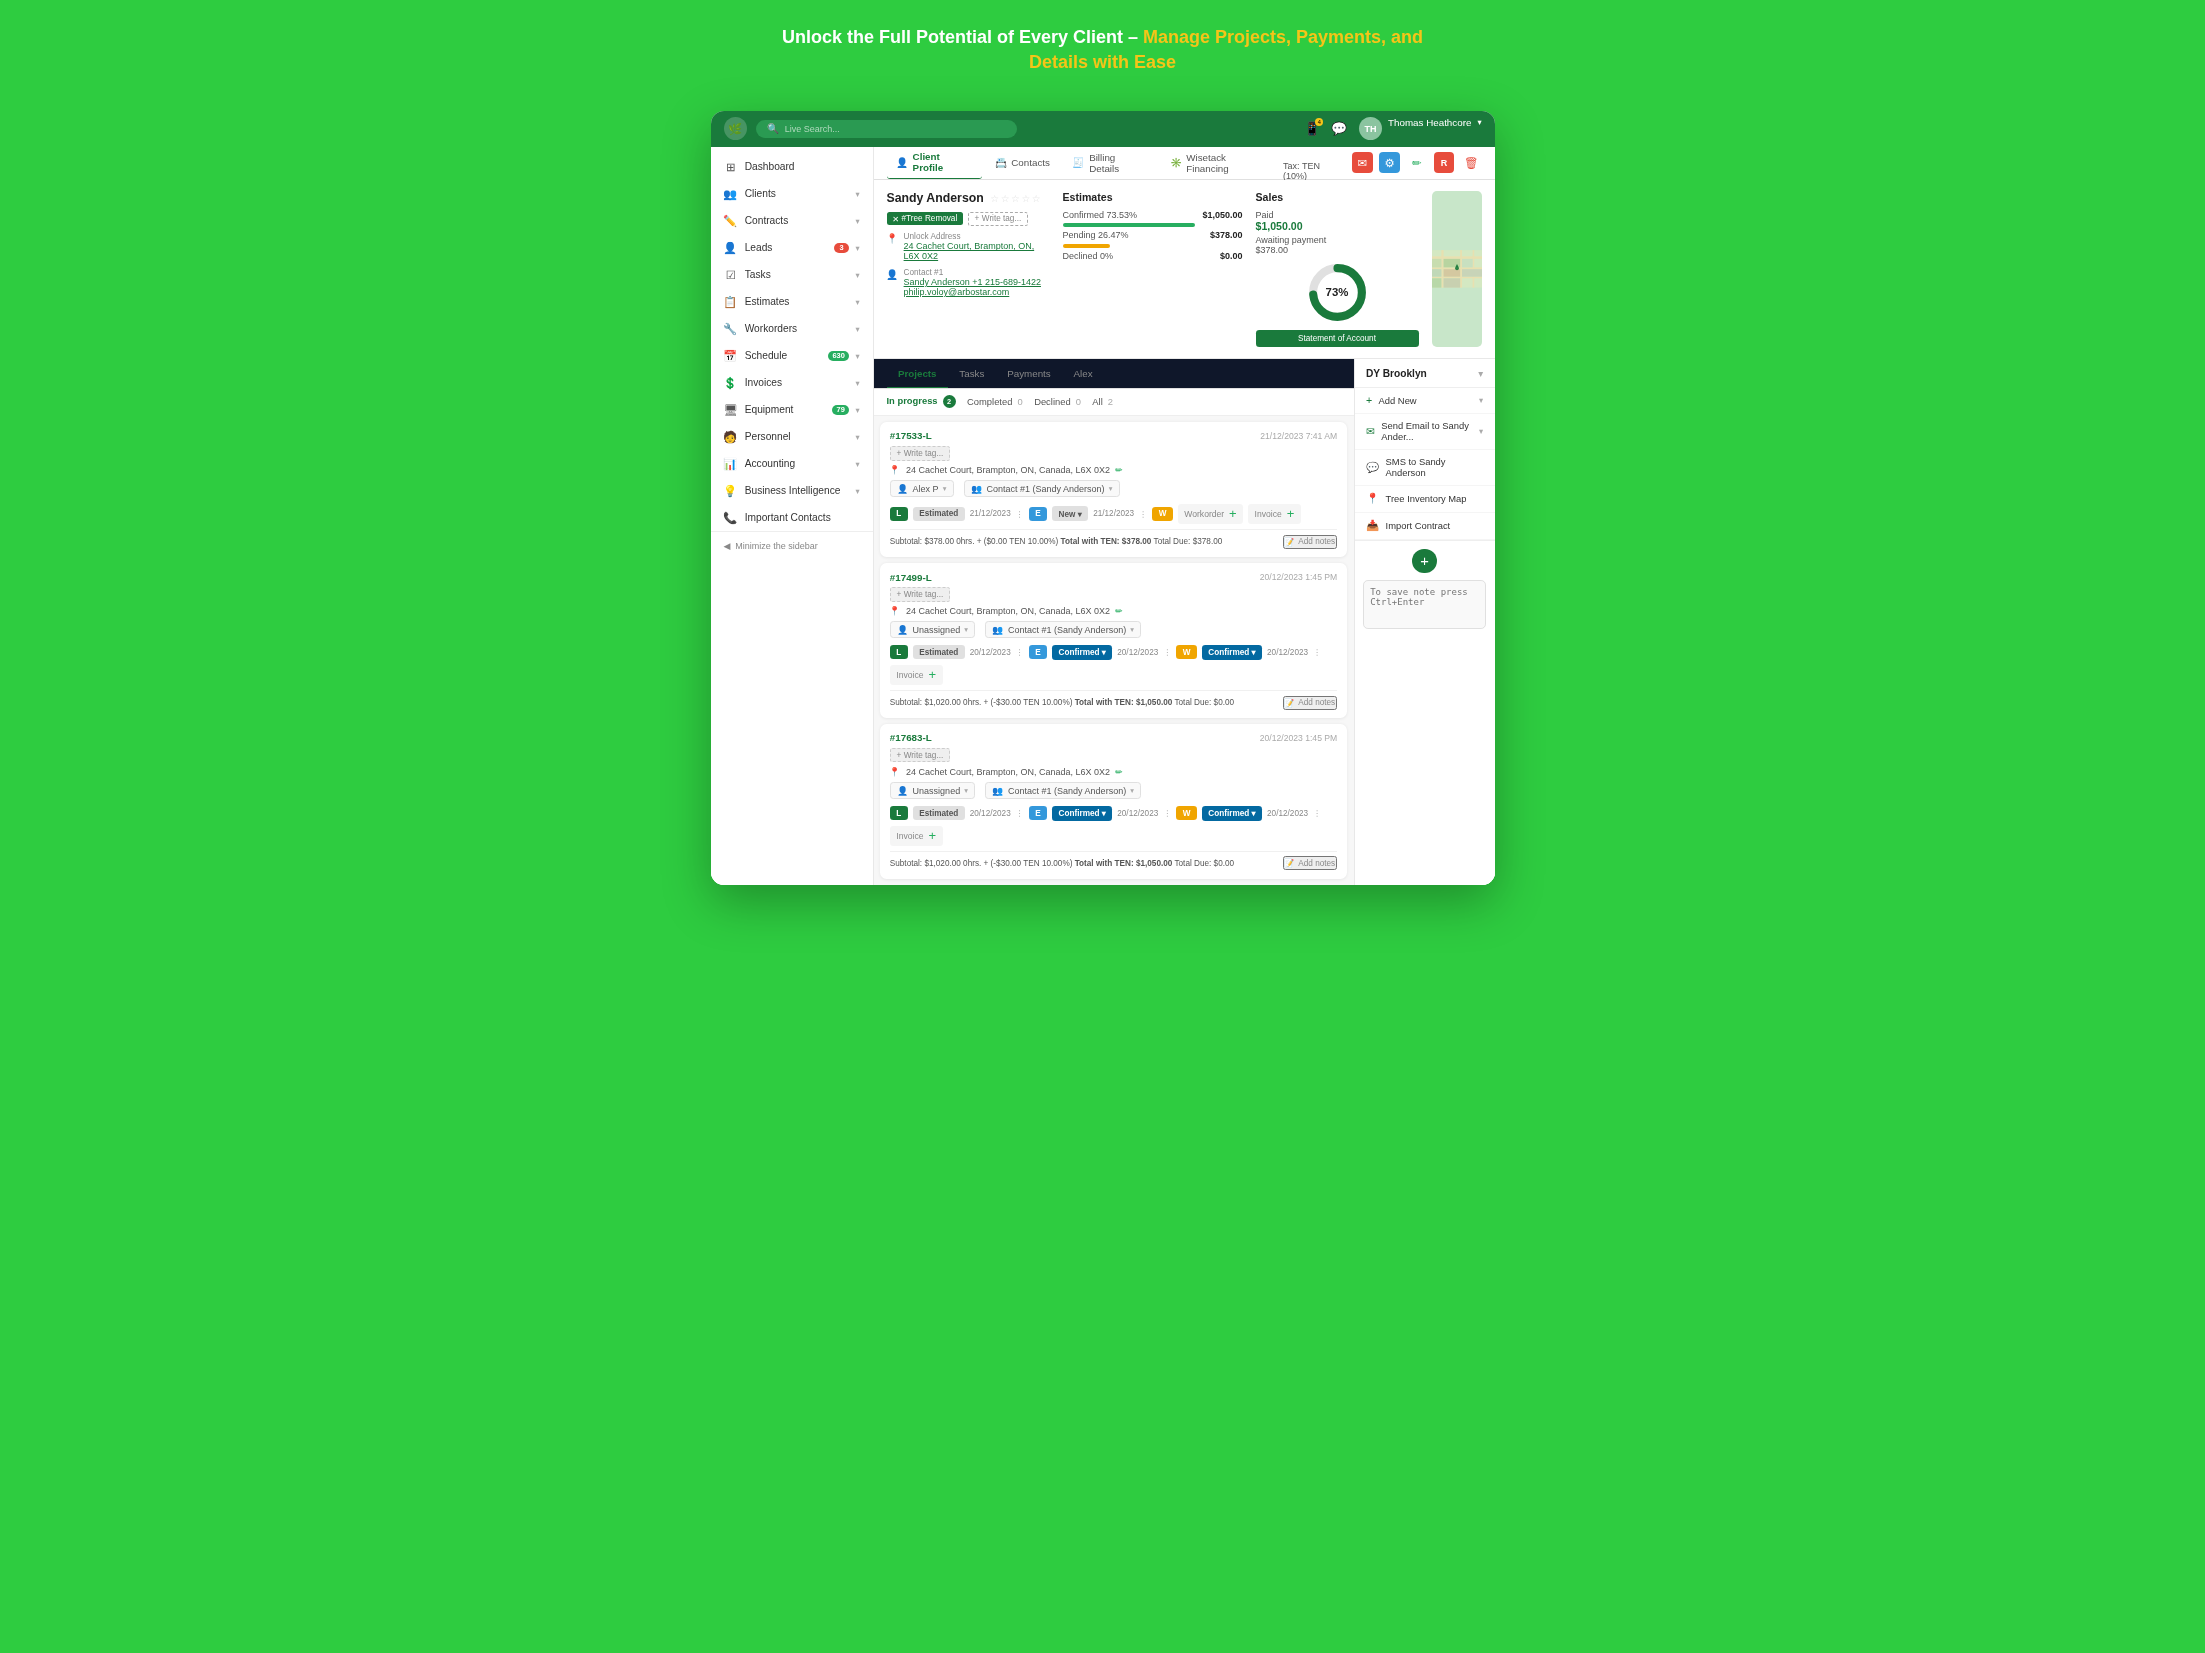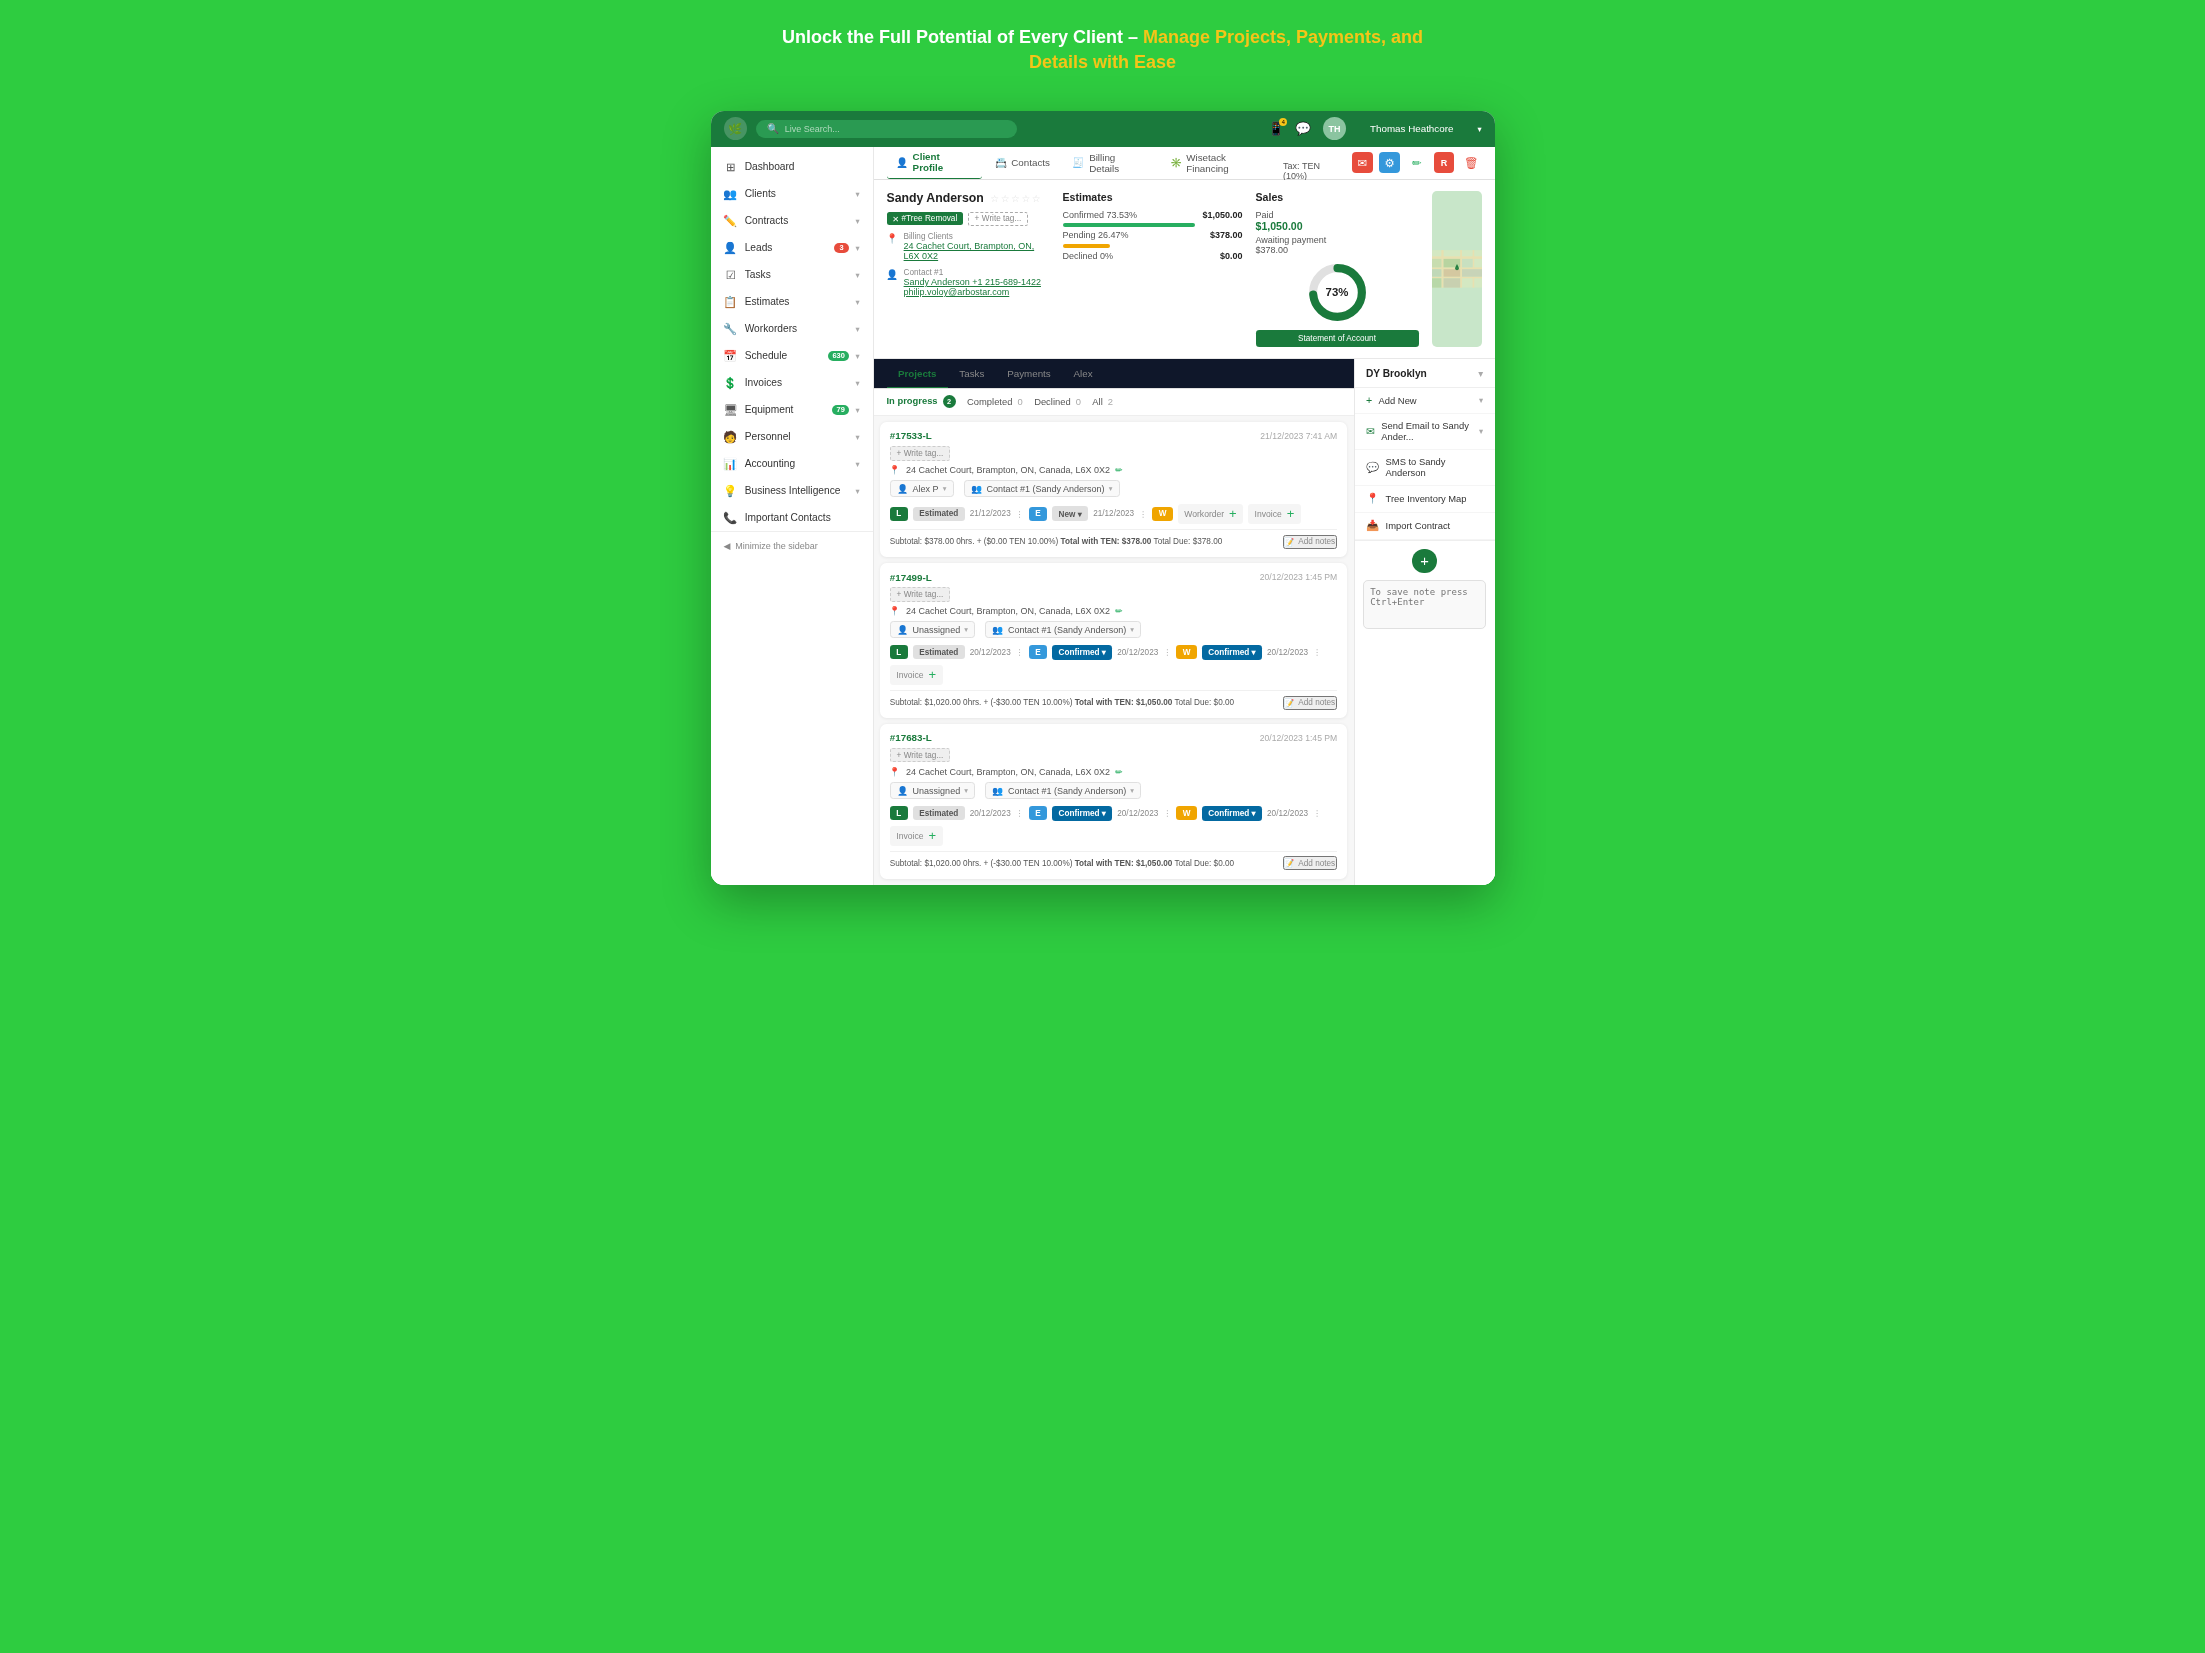--- a/index.html
+++ b/index.html
@@ -65,21 +65,21 @@
       margin-left: auto;
       display: flex; align-items: center; gap: 11.4px;
     }
     .top-bar-icon { color: #fff; font-size: 13px; cursor: pointer; position: relative; }
     .badge-dot {
       position: absolute; top: -3.3px; right: -3.3px;
       width: 8.2px; height: 8.2px;
       background: #f5c518; border-radius: 50%;
       font-size: 5.7px; color: #000; display: flex; align-items: center; justify-content: center;
     }
-    .user-info { display: flex; align-items: center; gap: 24px; color: #fff; font-size: 9.8px; }
+    .user-info { display: flex; align-items: flex-start; gap: 6px; color: #fff; font-size: 9.8px; }
     .avatar-placeholder { width: 23px; height: 23px; border-radius: 50%; background: #8bc4a0; display: flex; align-items: center; justify-content: center; color: #fff; font-size: 9px; font-weight: bold; }
 
     
     .main-layout {
       display: flex;
       flex: 1;
       background: #fff;
     }
 
     
@@ -556,21 +556,21 @@
               <span>#Tree Removal</span>
             </span>
             <button class="write-tag-btn">
               <span>+</span>
               <span> Write tag...</span>
             </button>
           </div>
           <div class="client-detail-row">
             <span class="client-detail-icon">📍</span>
             <div>
-              <div class="client-detail-label">Billing Clients</div>
+              <div class="client-detail-label">Unlock Address</div>
               <a class="client-detail-link">24 Cachet Court, Brampton, ON, L6X 0X2</a>
             </div>
           </div>
           <div class="client-detail-row" style="margin-top:6.5px;">
             <span class="client-detail-icon">👤</span>
             <div>
               <div class="client-detail-label">Contact #1</div>
               <a class="client-detail-link">Sandy Anderson  +1 215-689-1422</a>
               <div><a class="client-detail-link">philip.voloy@arbostar.com</a></div>
             </div>

